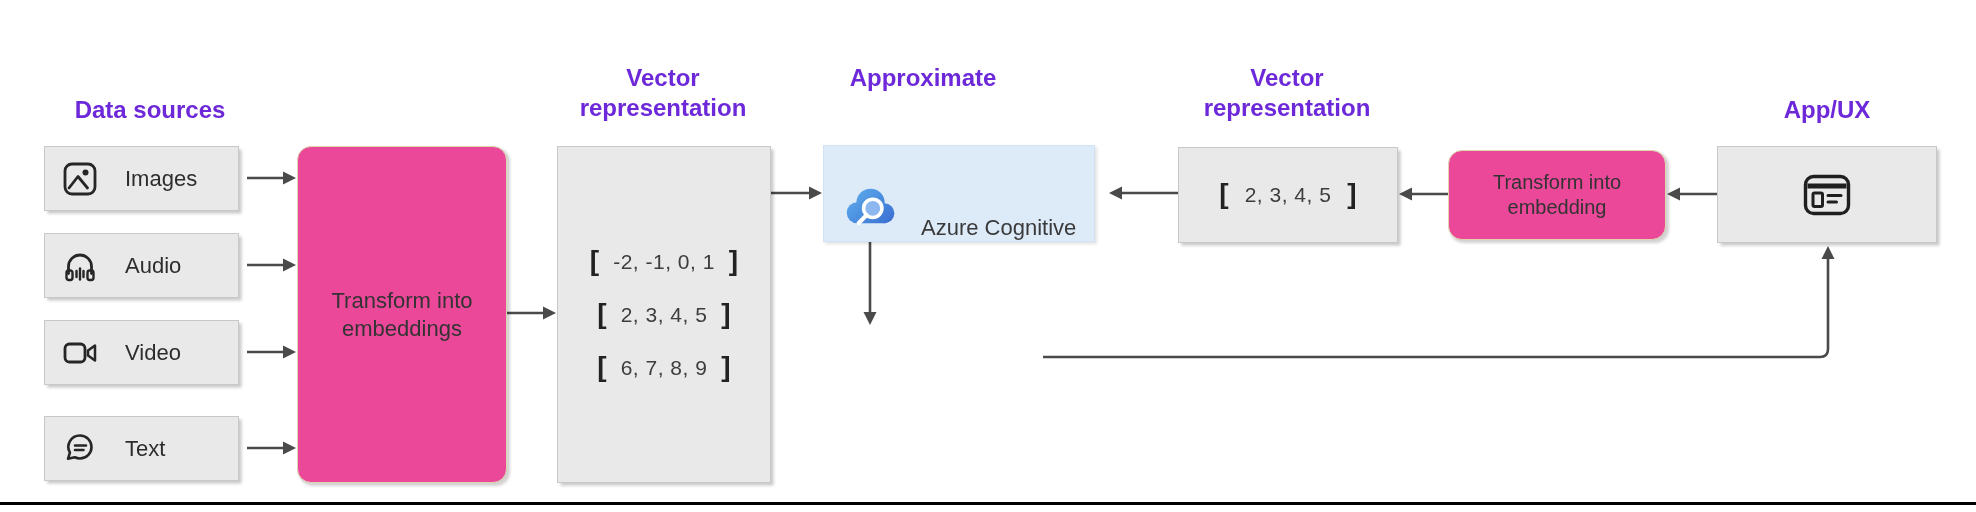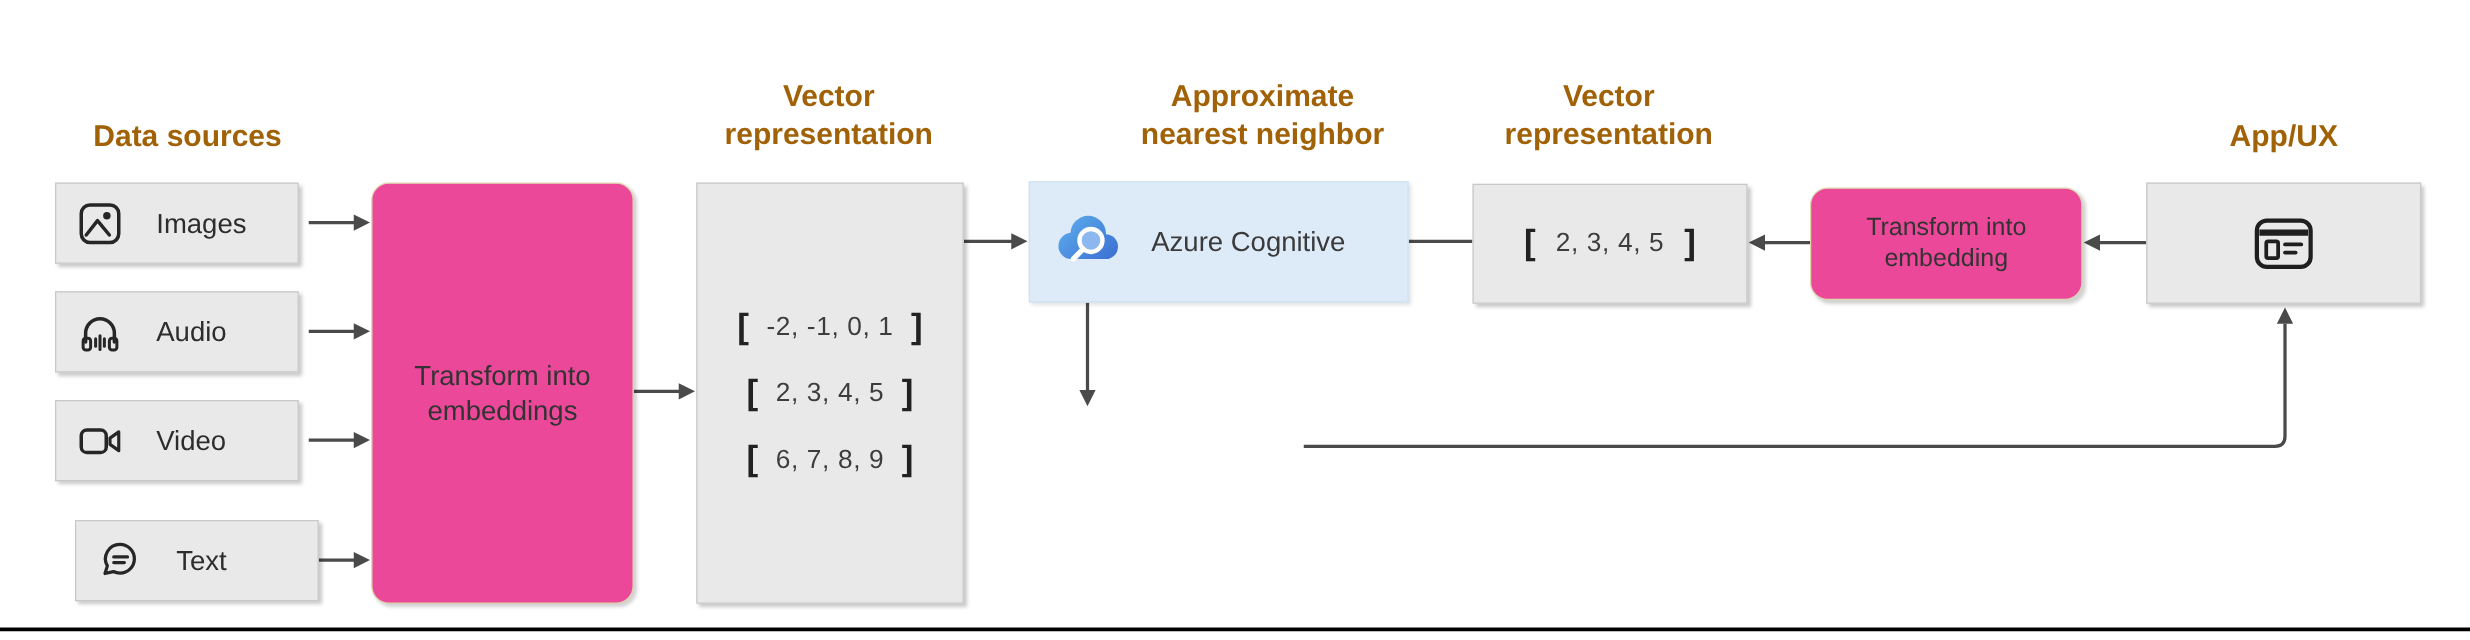--- a/index.html
+++ b/index.html
@@ -1,19 +1,19 @@
 <!DOCTYPE html>
 <html><head>
 <meta charset="utf-8">
 <style>
   html,body{margin:0;padding:0;background:#ffffff;}
   .canvas{position:relative;width:1976px;height:512px;background:#ffffff;overflow:hidden;
           font-family:"Liberation Sans",sans-serif;}
   .connectors{position:absolute;left:0;top:0;z-index:1;}
-  .hdr{position:absolute;font-weight:bold;font-size:24px;line-height:30px;color:#a16207;
+  .hdr{position:absolute;font-weight:bold;font-size:24px;line-height:30px;color:#6d28d9;
        text-align:center;z-index:2;white-space:nowrap;}
   .box{position:absolute;box-sizing:border-box;z-index:2;}
   .gray{background:#e9e9e9;border:1px solid #c8c8c8;box-shadow:2.5px 2.5px 3px rgba(0,0,0,0.22);}
   .yellow{background:#ec4899;border:1px solid #ddd6ae;border-radius:14px;
           box-shadow:2.5px 2.5px 3px rgba(0,0,0,0.18);}
   .blue{background:#ddeaf8;border:1px solid #d0e2f3;box-shadow:2px 2px 3px rgba(0,0,0,0.12);}
   .src{left:44px;width:195px;height:65px;display:flex;align-items:center;
        padding-left:17px;gap:27px;}
   .src-label{font-size:22px;color:#2d2d2d;}
   .center-col{display:flex;flex-direction:column;align-items:center;justify-content:center;
@@ -65,23 +65,22 @@
       <polygon points="1399,194 1412,187.5 1412,200.5"></polygon>
       <polygon points="1667,194 1680,187.5 1680,200.5"></polygon>
     </g>
   </svg>
 
   <div class="hdr" style="left:40px;top:95px;width:220px;">Data sources</div>
   <div class="hdr" style="left:543px;top:63px;width:240px;">
     <div>Vector</div>
     <div>representation</div>
   </div>
-  <div class="hdr" style="left:850px;top:63px;width:320px;">
+  <div class="hdr" style="left:763px;top:63px;width:320px;">
     <div>Approximate</div>
-    <div>nearest neighbor</div>
   </div>
   <div class="hdr" style="left:1167px;top:63px;width:240px;">
     <div>Vector</div>
     <div>representation</div>
   </div>
   <div class="hdr" style="left:1717px;top:95px;width:220px;">App/UX</div>
 
   <div class="box gray src" style="top:146px;">
     <span>
       <svg width="36" height="36" viewBox="0 0 36 36" stroke="#262626">
@@ -110,21 +109,21 @@
   <div class="box gray src" style="top:320px;">
     <span>
       <svg width="36" height="36" viewBox="0 0 36 36" stroke="#262626">
         <rect x="3" y="9" width="20" height="18" rx="4.5" fill="none" stroke-width="2.8"></rect>
         <path d="M26 15.5 L33 10.5 V25.5 L26 20.5 Z" fill="none" stroke-width="2.5" stroke-linejoin="round"></path>
       </svg>
     </span>
     <span class="src-label">Video</span>
   </div>
 
-  <div class="box gray src" style="top:416px;margin-left:16px;">
+  <div class="box gray src" style="top:416px;">
     <span>
       <svg width="36" height="36" viewBox="0 0 36 36" stroke="#262626">
         <path d="M18 4.5 a11.5 11.5 0 0 1 0 23 c-1.9 0 -3.7 -0.45 -5.3 -1.25 L6 27.8 l1.9 -6.1 A11.5 11.5 0 0 1 18 4.5 Z" fill="none" stroke-width="2.6" stroke-linejoin="round"></path>
         <path d="M13 14.5 H24 M13 19 H21.5" fill="none" stroke-width="2.6" stroke-linecap="round"></path>
       </svg>
     </span>
     <span class="src-label">Text</span>
   </div>
 
   <div class="box yellow center-col" style="left:297px;top:146px;width:210px;height:337px;">
@@ -143,21 +142,21 @@
       <span>2, 3, 4, 5</span>
       <span class="br br-close">]</span>
     </div>
     <div class="vrow">
       <span class="br br-open">[</span>
       <span>6, 7, 8, 9</span>
       <span class="br br-close">]</span>
     </div>
   </div>
 
-  <div class="box blue azure" style="left:823px;top:145px;width:304px;height:97px;">
+  <div class="box blue azure" style="left:823px;top:145px;width:272px;height:97px;align-items:flex-end;">
     <span>
       <svg width="62" height="62" viewBox="0 0 56 56">
         <defs>
           <linearGradient id="cloudgrad" gradientUnits="userSpaceOnUse" x1="14" y1="12" x2="44" y2="44">
             <stop offset="0" stop-color="#5aa7ea"></stop>
             <stop offset="1" stop-color="#3a6fd2"></stop>
           </linearGradient>
         </defs>
         <g fill="url(#cloudgrad)">
           <circle cx="16.5" cy="30.5" r="9.5"></circle>

